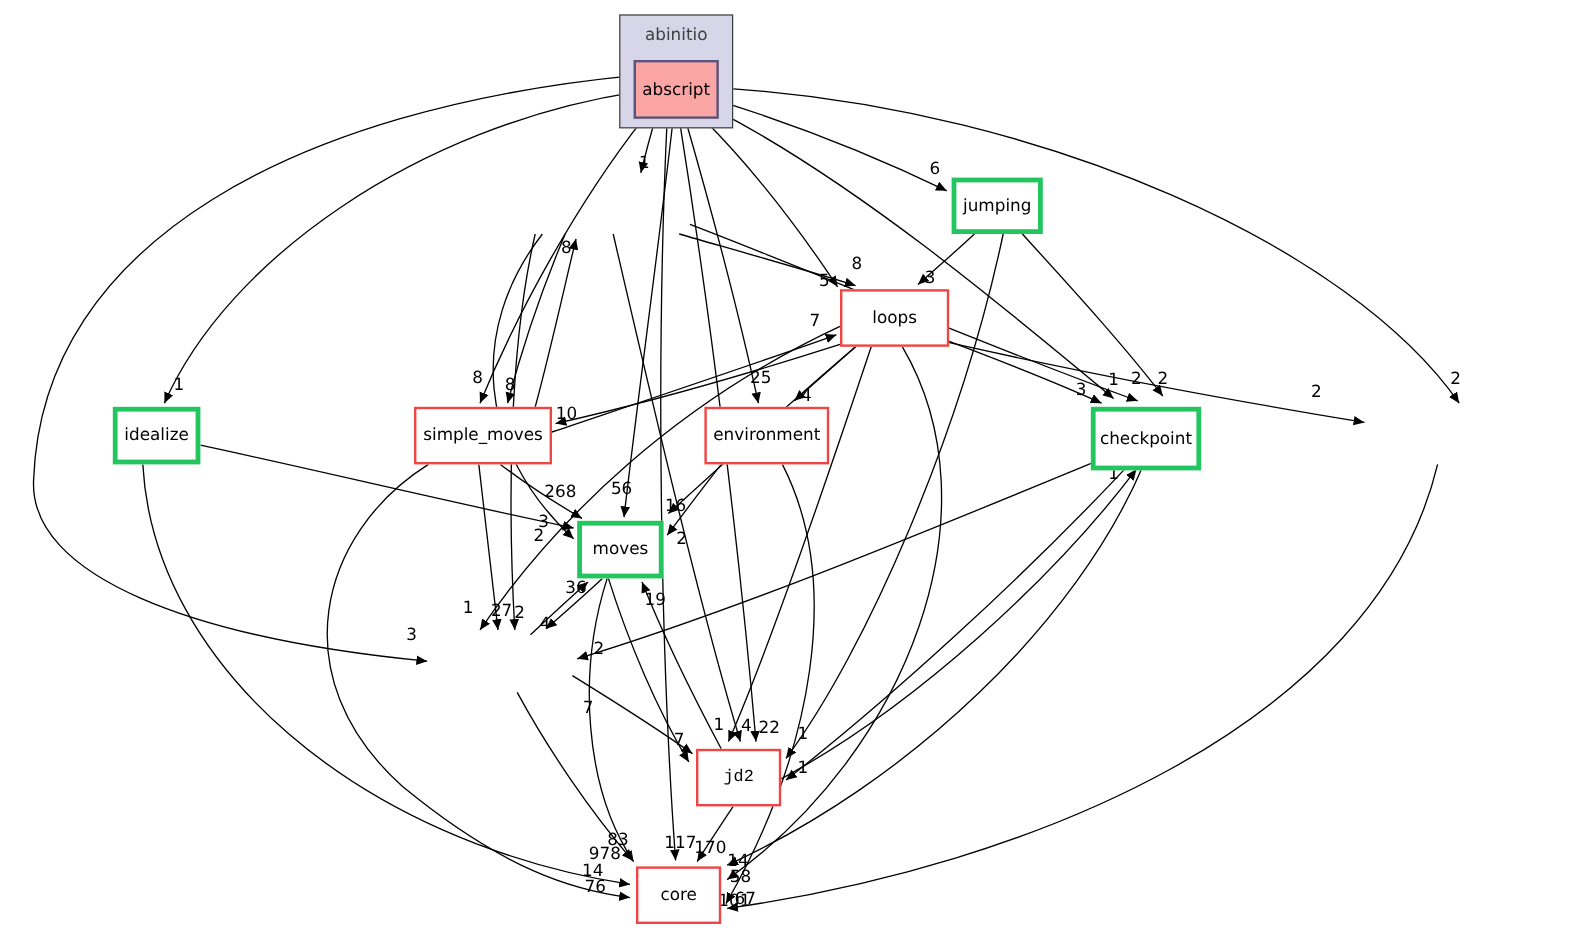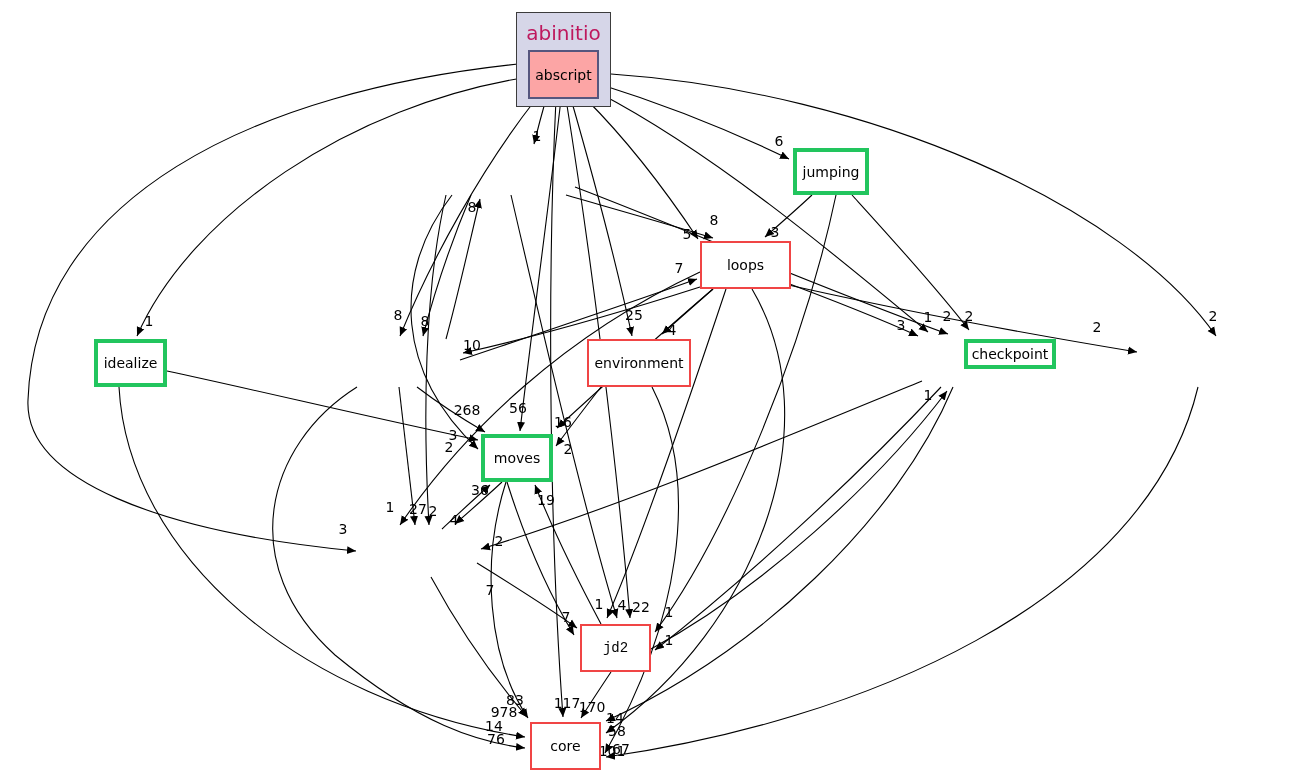--- a/index.html
+++ b/index.html
@@ -17,21 +17,21 @@
     font-size:14px;fill:#000000;text-anchor:middle;dominant-baseline:central;
   }
   .cluster{
     position:absolute;
     background:#d6d6e8;
     border:1.5px solid #3c3c3c;
     box-sizing:border-box;
   }
   .cluster-label{
     position:absolute;left:0;right:0;top:8px;
-    text-align:center;font-size:20px;color:#be185d;
+    text-align:center;font-size:14px;color:#404040;
   }
   .node{
     position:absolute;
     background:#ffffff;
     box-sizing:border-box;
     display:flex;align-items:center;justify-content:center;
     font-size:14px;color:#000;
     white-space:nowrap;
   }
   .node.black{border:4px solid #22c55e;}
@@ -164,24 +164,27 @@
 
   <div class="node black" style="left:793px;top:148px;width:76px;height:47px;">
     <span>jumping</span>
   </div>
   <div class="node red" style="left:700px;top:241px;width:91px;height:48px;">
     <span>loops</span>
   </div>
   <div class="node black" style="left:94px;top:339px;width:73px;height:48px;">
     <span>idealize</span>
   </div>
+  <div class="node red" style="left:345px;top:339px;width:115px;height:48px;">
+    <span>simple_moves</span>
+  </div>
   <div class="node red" style="left:587px;top:339px;width:104px;height:48px;">
     <span>environment</span>
   </div>
-  <div class="node black" style="left:964px;top:339px;width:92px;height:30px;text-align:center;">
+  <div class="node black" style="left:909px;top:339px;width:92px;height:53px;text-align:center;">
     <span>checkpoint</span>
   </div>
   <div class="node black" style="left:481px;top:434px;width:72px;height:48px;">
     <span>moves</span>
   </div>
   <div class="node red" style="left:580px;top:624px;width:71px;height:48px;font-family:Liberation Mono, monospace;">
     <span>jd2</span>
   </div>
   <div class="node red" style="left:530px;top:722px;width:71px;height:48px;">
     <span>core</span>

